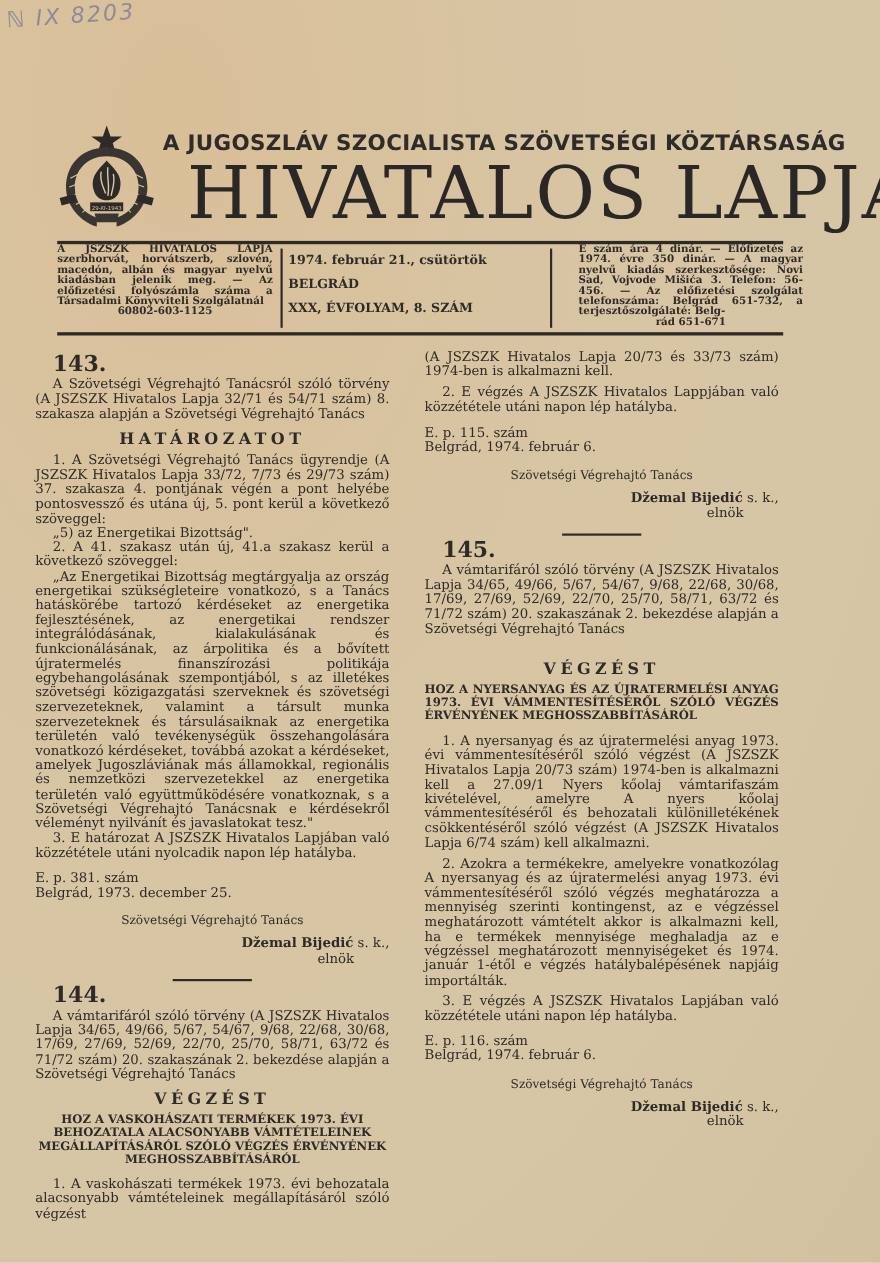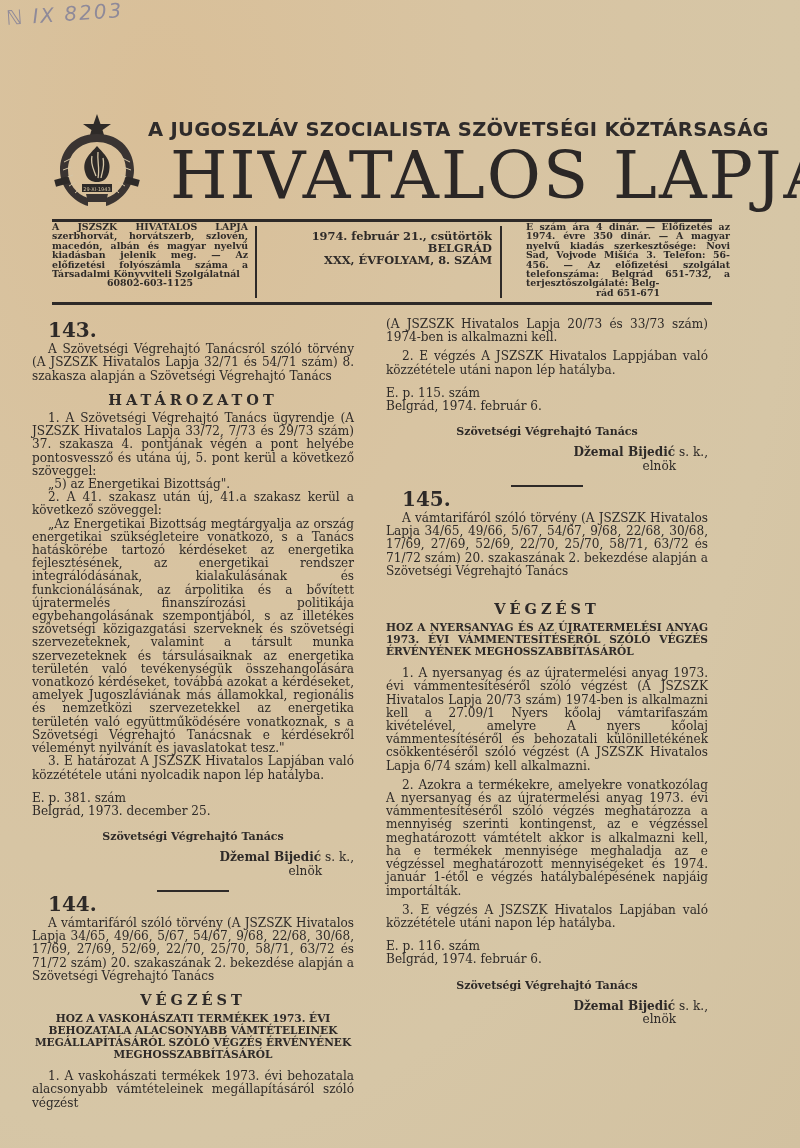--- a/index.html
+++ b/index.html
@@ -25,38 +25,38 @@
     font-size:66px; letter-spacing:2px; color:#2b2726; white-space:nowrap; line-height:80px;
   }
   .rule-thick { position:absolute; left:52px; width:660px; height:3px; background:#2e2a28; }
   .info-box { position:absolute; left:52px; top:222px; width:660px; height:92px; }
   .info-col {
     position:absolute; top:0; height:80px; font-size:9.4px; line-height:9.4px; font-weight:bold;
     text-align:justify;
   }
   .info-left { left:0; width:196px; }
   .info-left .sub { text-align:center; display:block; }
-  .info-mid { left:210px; width:230px; text-align:right; font-size:11.4px; line-height:12px; }
-  .info-mid div { }
+  .info-mid { left:210px; width:230px; text-align:left; font-size:11.4px; line-height:12px; }
+  .info-mid div { margin-top:10px; }
   .info-mid div:first-child { margin-top:8px; }
   .info-right { left:474px; width:204px; }
   .info-right .sub { text-align:center; display:block; }
   .vsep { position:absolute; top:4px; width:2px; height:72px; background:#2e2a28; }
 
   .col { position:absolute; top:318px; width:322px; font-size:12.1px; line-height:13.2px; }
   .col-left { left:32px; }
   .col-right { left:386px; }
   .num { font-weight:bold; font-size:20px; margin:6px 0 6px 16px; display:block; }
   .p { text-align:justify; text-indent:16px; margin:0; }
   .p.noind { text-indent:0; }
   .heading1 { text-align:center; font-weight:bold; font-size:14.5px; letter-spacing:4px; margin:10px 0 6px; }
   .heading2 { text-align:center; font-weight:bold; font-size:10.6px; line-height:12px; margin:0 0 10px; }
   .heading2.just { text-align:justify; text-align-last:left; }
   .ref { margin:10px 0 0; }
-  .signer-org { text-align:center; font-weight:bold; font-size:11px; margin:12px 0 8px; }
+  .signer-org { text-align:center; font-weight:normal; font-size:11px; margin:12px 0 8px; }
   .signer { text-align:right; margin:0; }
   .signer .name { font-weight:bold; }
   .signer-title { text-align:right; padding-right:32px; margin:0; }
   .divider { width:72px; height:2px; background:#2e2a28; margin:12px auto 6px; }
   .gap6 { height:6px; }
 </style>
 </head>
 <body>
 
 <div class="handwritten">ℕ IX 8203</div>

